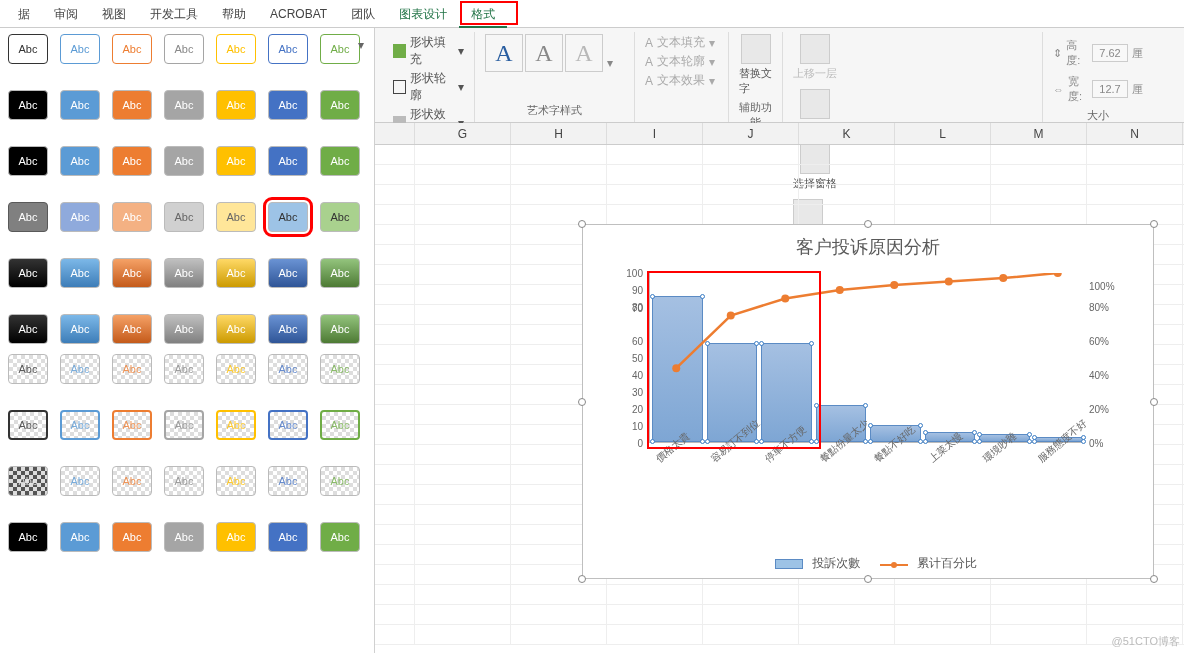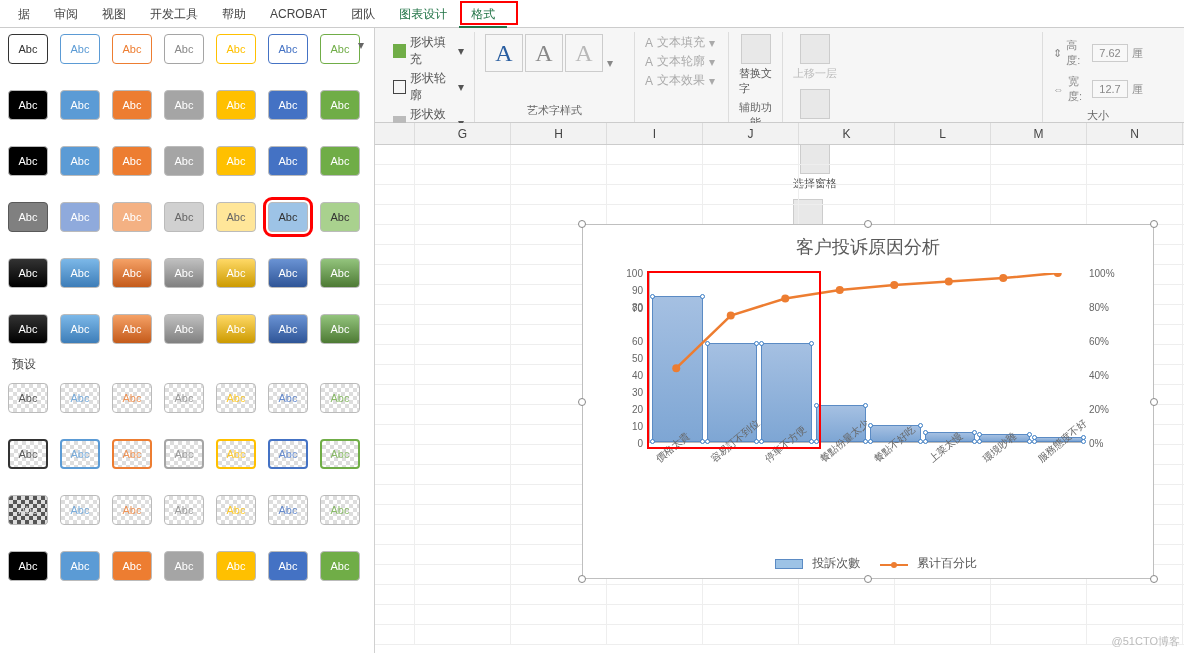--- a/index.html
+++ b/index.html
@@ -138,21 +138,20 @@
 
       <div class="swatch dark" style="background:linear-gradient(#333,#000)">Abc</div>
       <div class="swatch dark" style="background:linear-gradient(#7cb8e8,#3d7db8)">Abc</div>
       <div class="swatch dark" style="background:linear-gradient(#f5a166,#c45a1a)">Abc</div>
       <div class="swatch dark" style="background:linear-gradient(#c0c0c0,#808080)">Abc</div>
       <div class="swatch dark" style="background:linear-gradient(#ffd966,#cc9a00)">Abc</div>
       <div class="swatch dark" style="background:linear-gradient(#6a93d4,#2f5597)">Abc</div>
       <div class="swatch dark" style="background:linear-gradient(#93c47d,#4d7a34)">Abc</div>
     </div>
 
-    <div class="preset-title">预设</div>
     <div class="style-grid">
 
       <div class="swatch checker">
           <span style="color:#333">Abc</span>
         </div>
       <div class="swatch checker">
           <span style="color:#5b9bd5">Abc</span>
         </div>
       <div class="swatch checker">
           <span style="color:#ed7d31">Abc</span>
@@ -626,21 +625,21 @@
               <div class="ytk" style="top: 34px;">80</div>
               <div class="ytk" style="top: 17px; text-align: center;">90</div>
               <div class="ytk" style="top: 0px;">100</div>
             </div>
           <div class="y2axis" id="y2axis">
               <div class="y2tk" style="top: 170px;">0%</div>
               <div class="y2tk" style="top: 136px;">20%</div>
               <div class="y2tk" style="top: 102px;">40%</div>
               <div class="y2tk" style="top: 68px;">60%</div>
               <div class="y2tk" style="top: 34px;">80%</div>
-              <div class="y2tk" style="top: 0px;">100%</div>
+              <div class="y2tk" style="top: 13px;">100%</div>
             </div>
           <div class="bars" id="bars">
               <div class="bar" style="left: 2px; width: 50.5px; height: 146.2px;">
                 <div style="position: absolute; width: 5px; height: 5px; border: 1px solid rgb(58, 124, 196); background: rgb(255, 255, 255); border-radius: 50%; left: -3px; top: -3px;"></div>
                 <div style="position: absolute; width: 5px; height: 5px; border: 1px solid rgb(58, 124, 196); background: rgb(255, 255, 255); border-radius: 50%; right: -3px; top: -3px;"></div>
                 <div style="position: absolute; width: 5px; height: 5px; border: 1px solid rgb(58, 124, 196); background: rgb(255, 255, 255); border-radius: 50%; left: -3px; bottom: -3px;"></div>
                 <div style="position: absolute; width: 5px; height: 5px; border: 1px solid rgb(58, 124, 196); background: rgb(255, 255, 255); border-radius: 50%; right: -3px; bottom: -3px;"></div>
               </div>
               <div class="bar" style="left: 56.5px; width: 50.5px; height: 98.6px;">
                 <div style="position: absolute; width: 5px; height: 5px; border: 1px solid rgb(58, 124, 196); background: rgb(255, 255, 255); border-radius: 50%; left: -3px; top: -3px;"></div>

